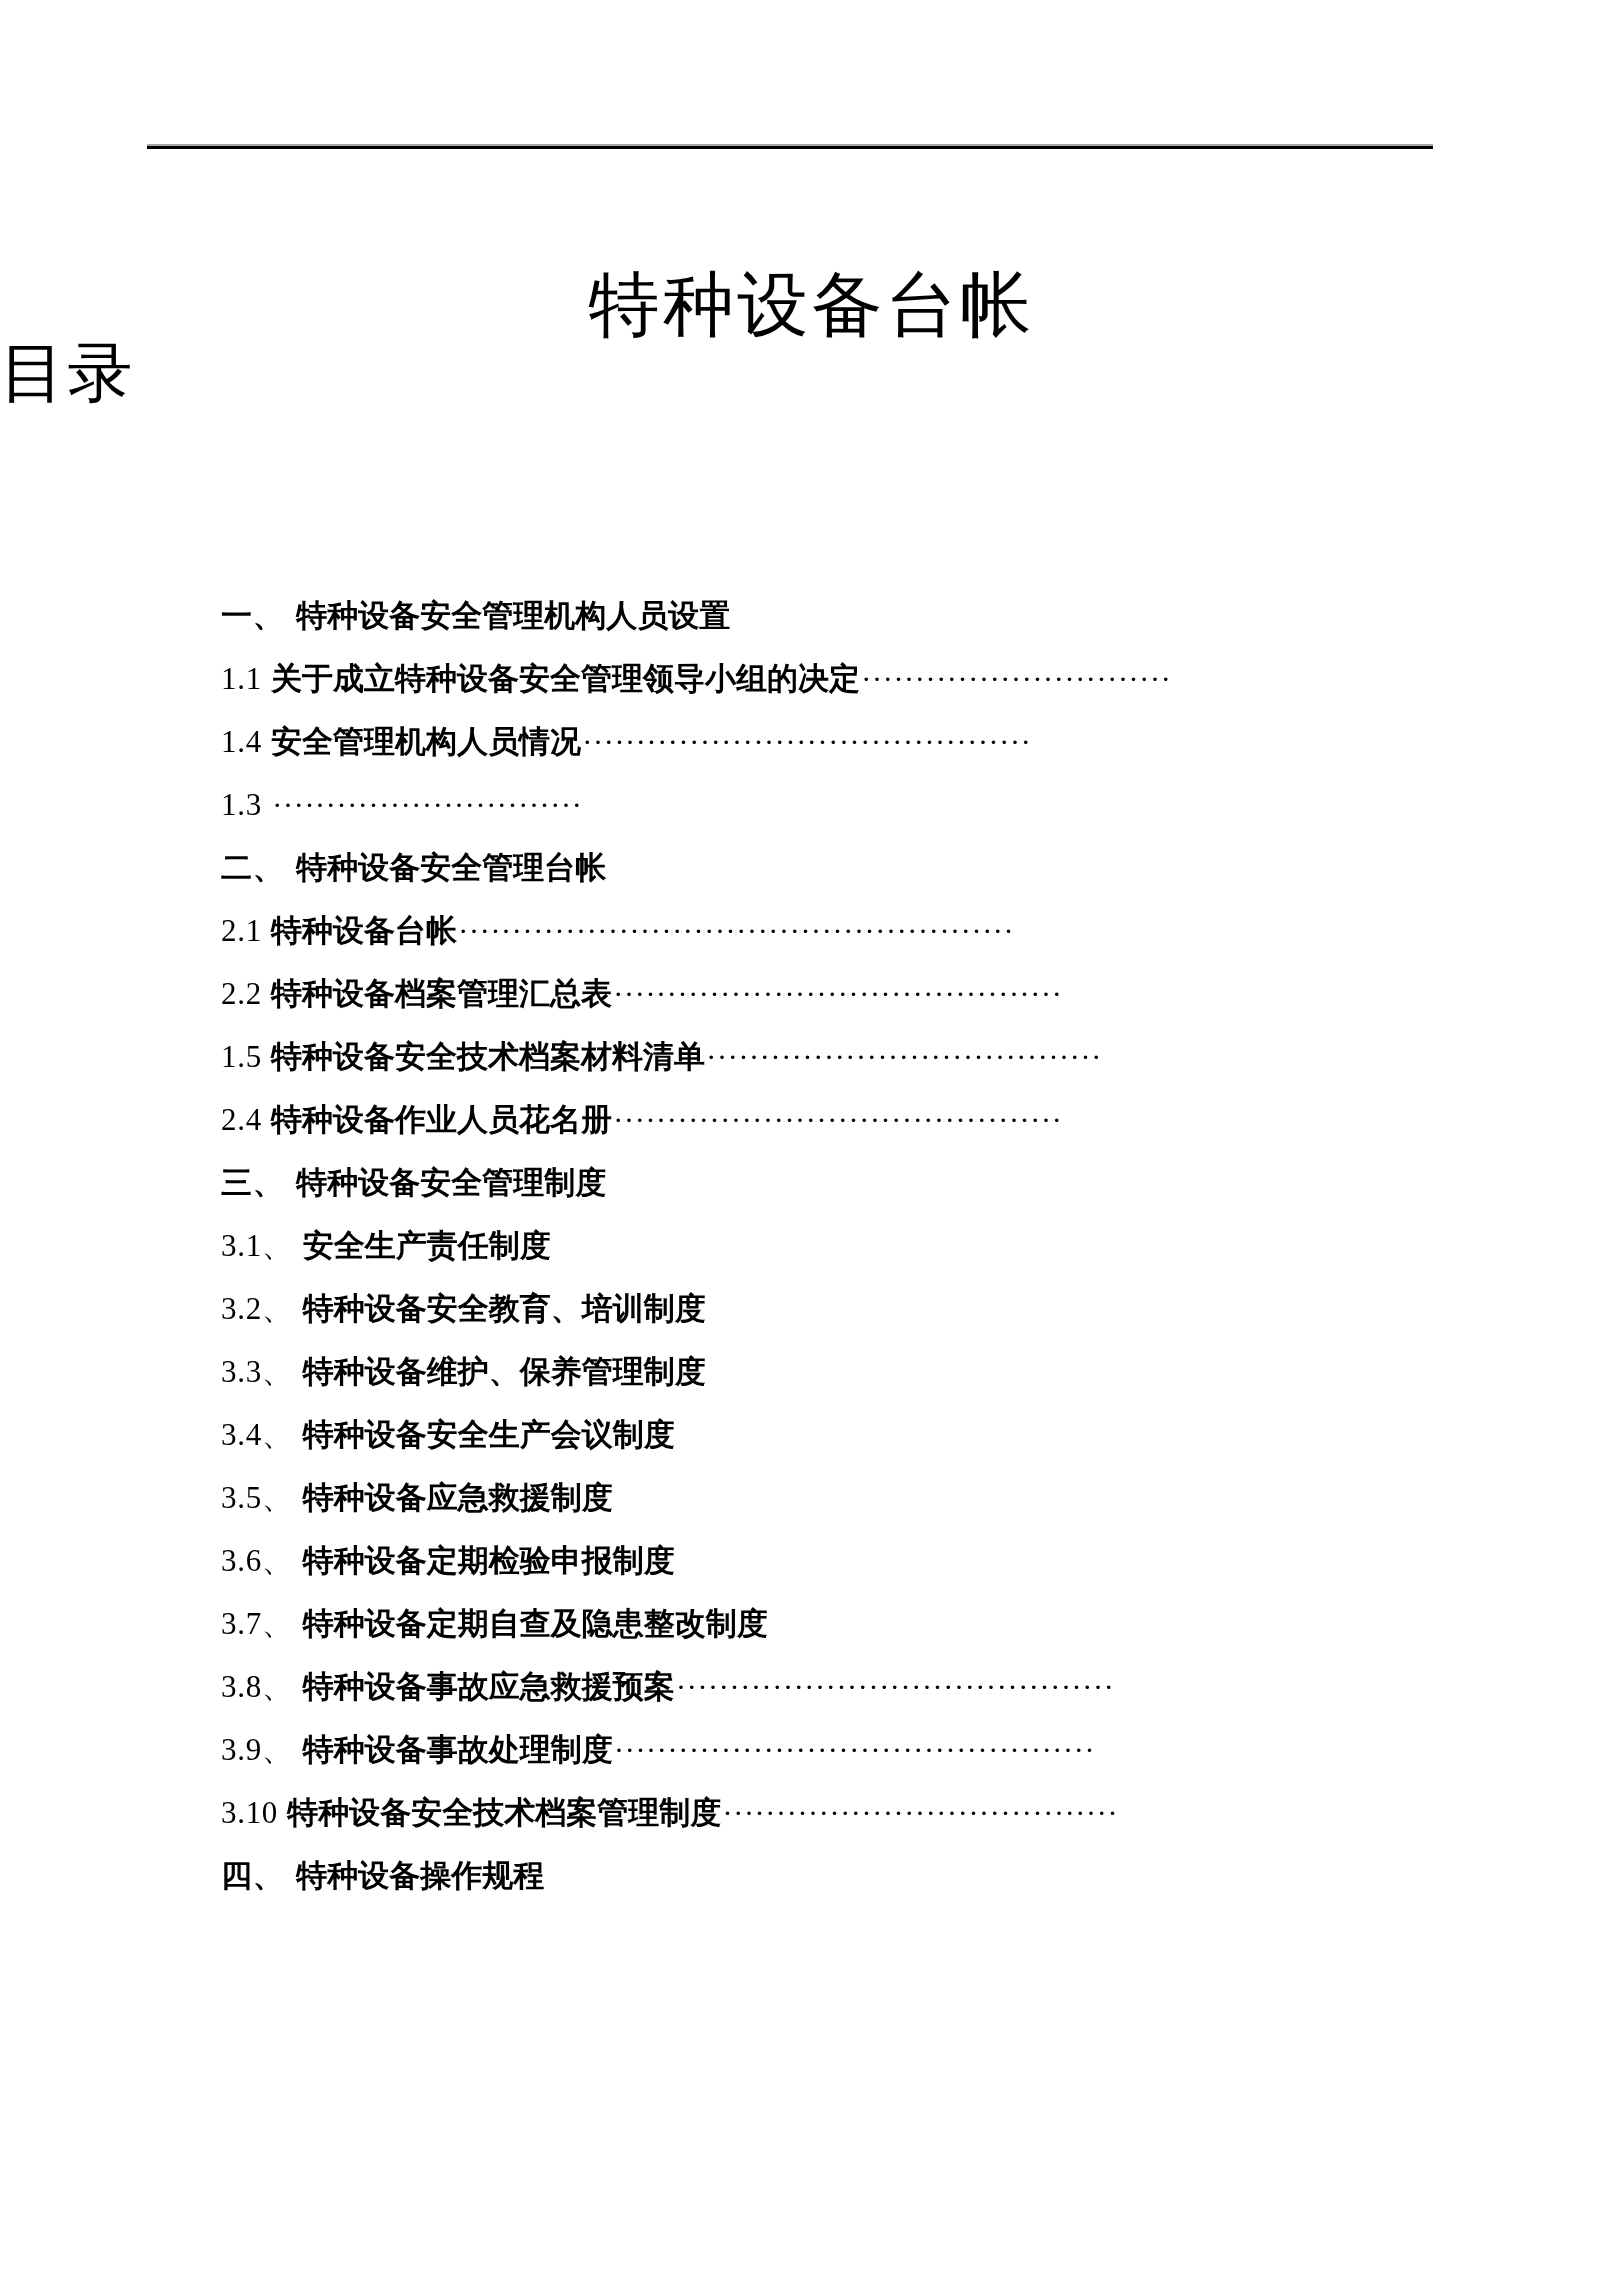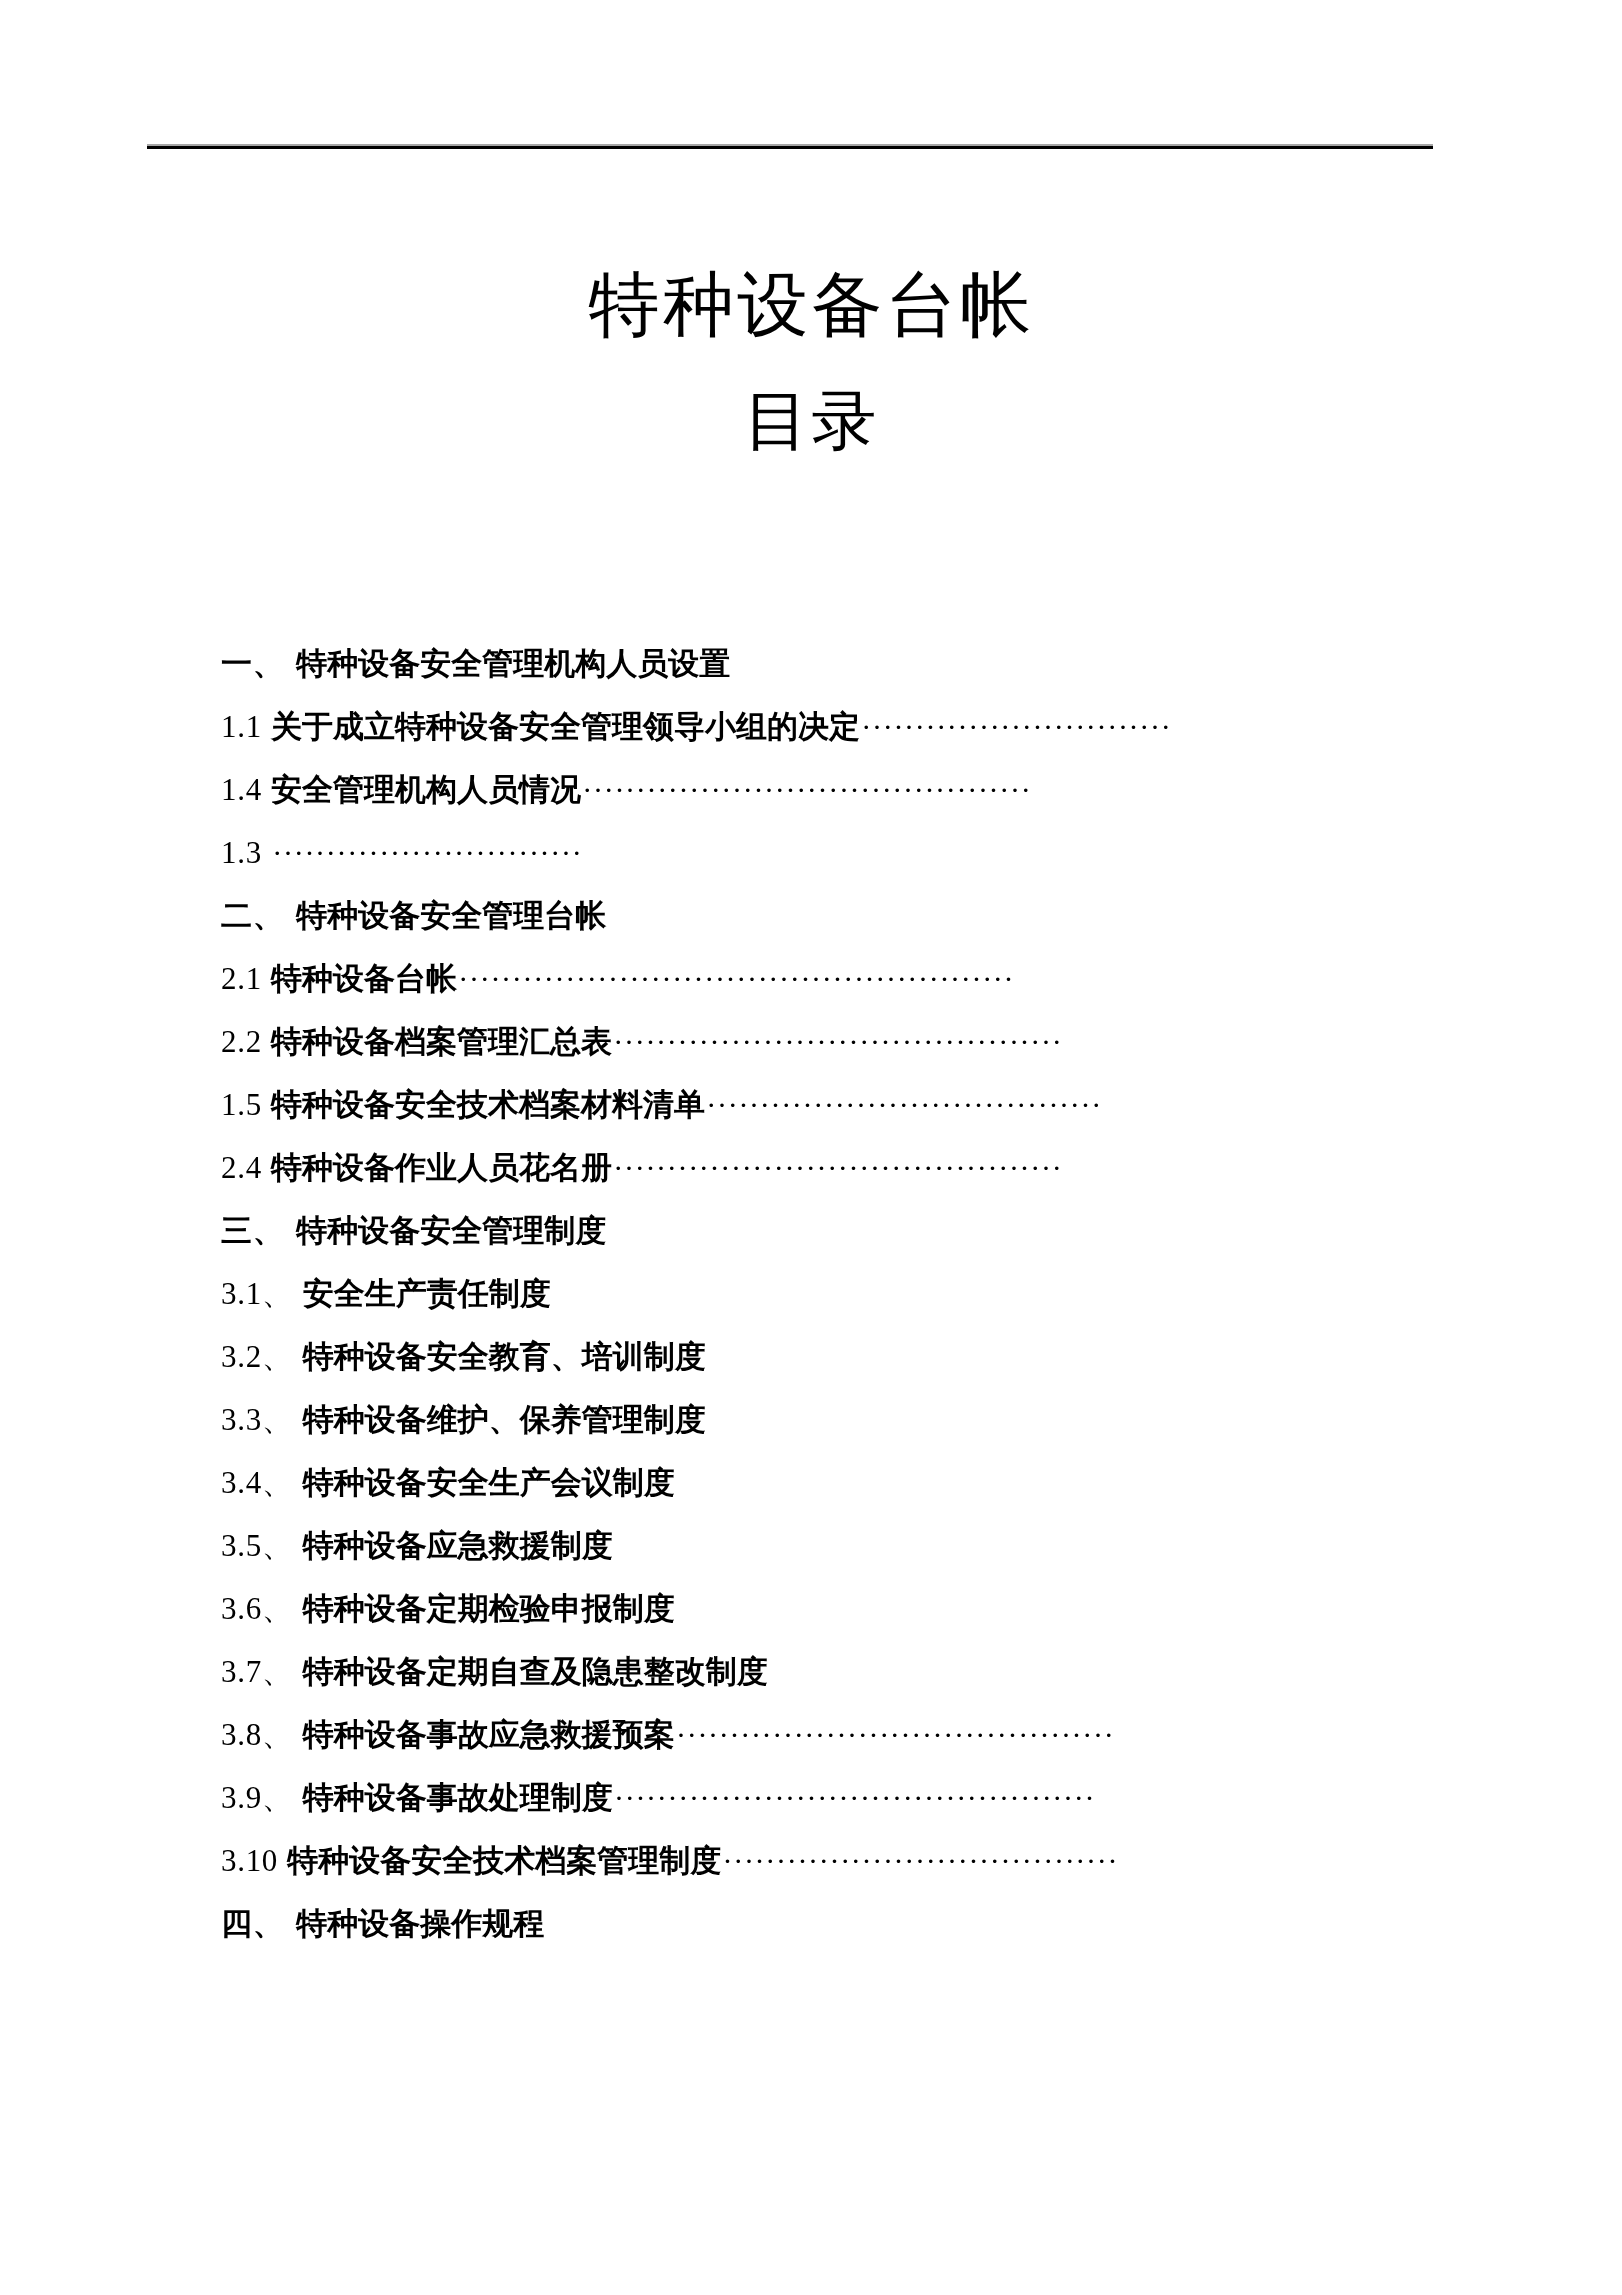--- a/index.html
+++ b/index.html
@@ -20,22 +20,21 @@
   }
   .doc-title{
     margin-top:121px;
     text-align:center;
     font-size:71px;
     line-height:1.0;
     font-weight:400;
     letter-spacing:3.3px;
   }
   .doc-subtitle{
-    margin-top:48px;
-    text-align:center;
+    text-align:left;
     font-size:65px;
     line-height:1.0;
     font-weight:400;
     letter-spacing:2.6px;
   }
   .toc{
     margin-top:178px;
   }
   .toc-row{
     height:63px;

